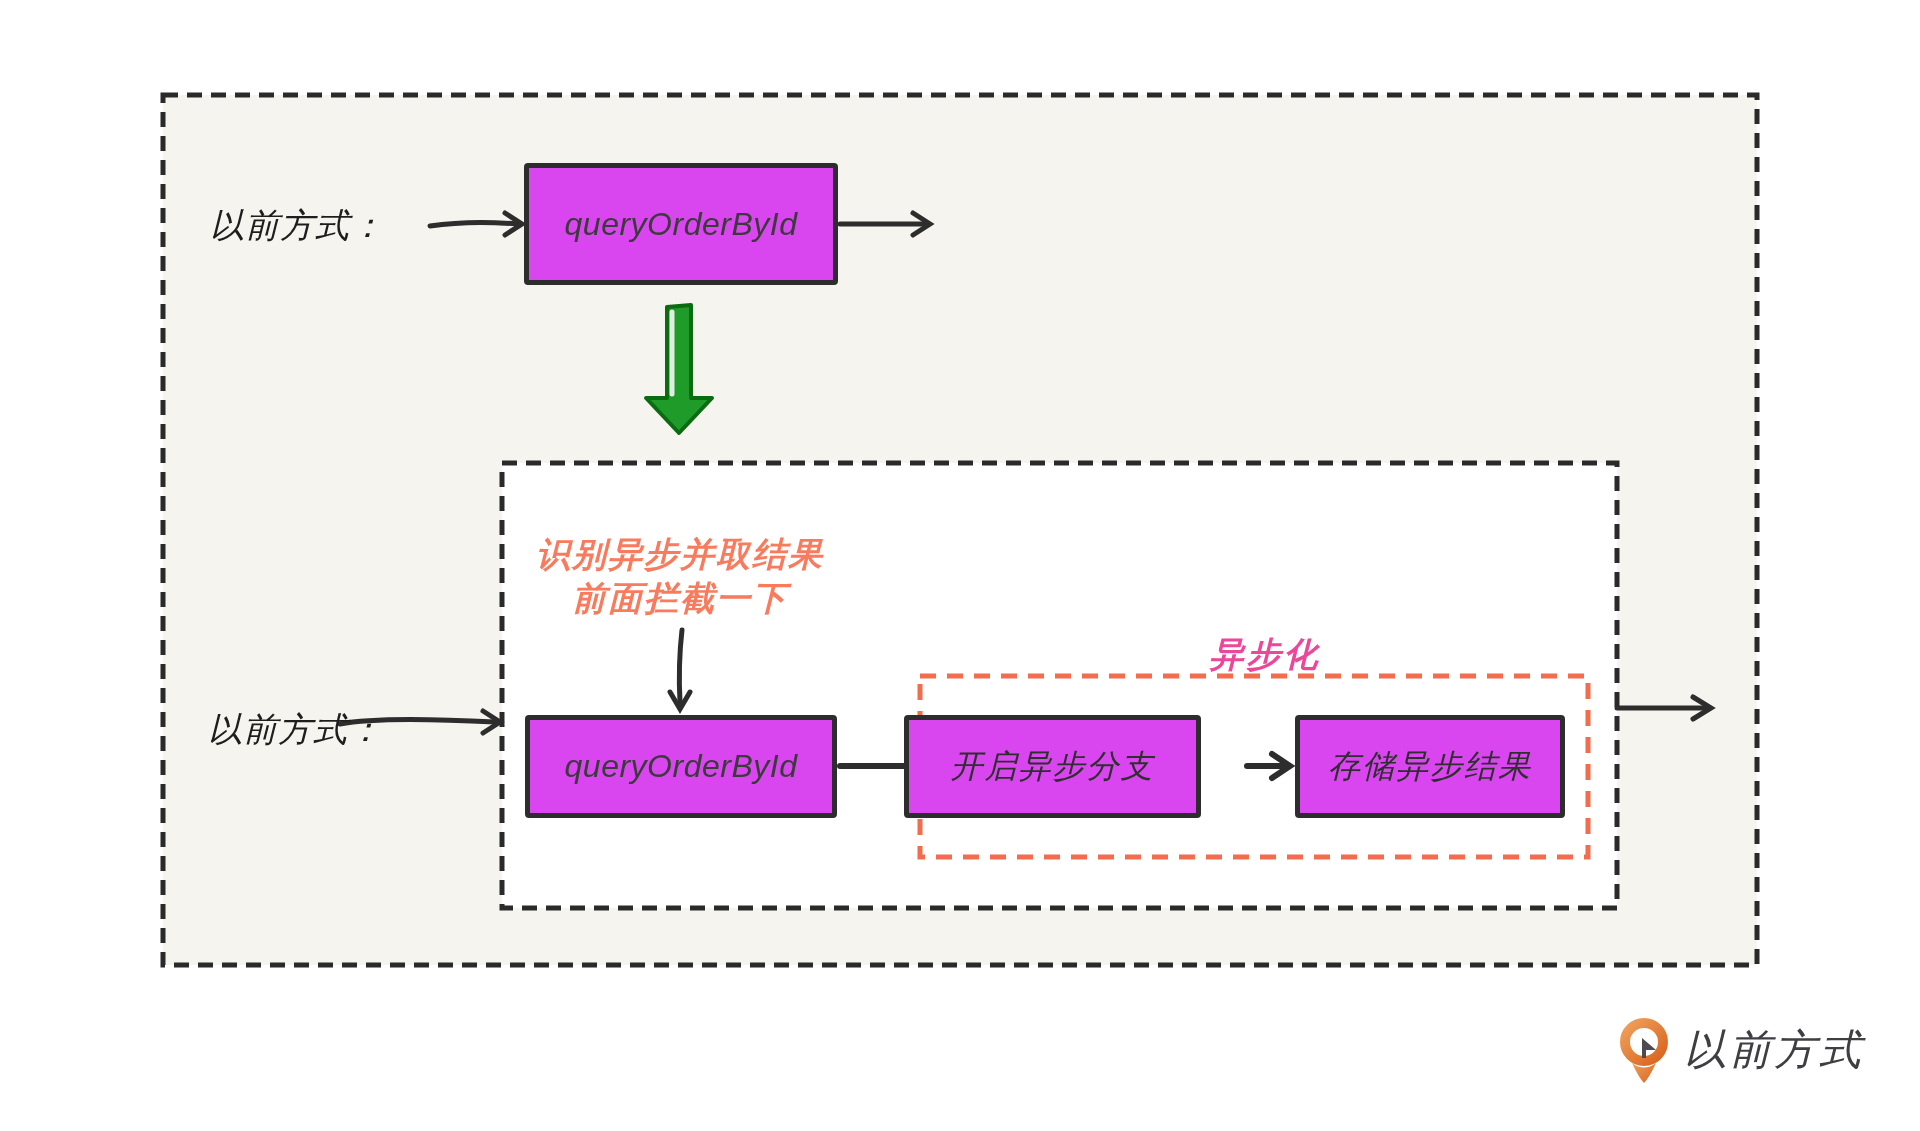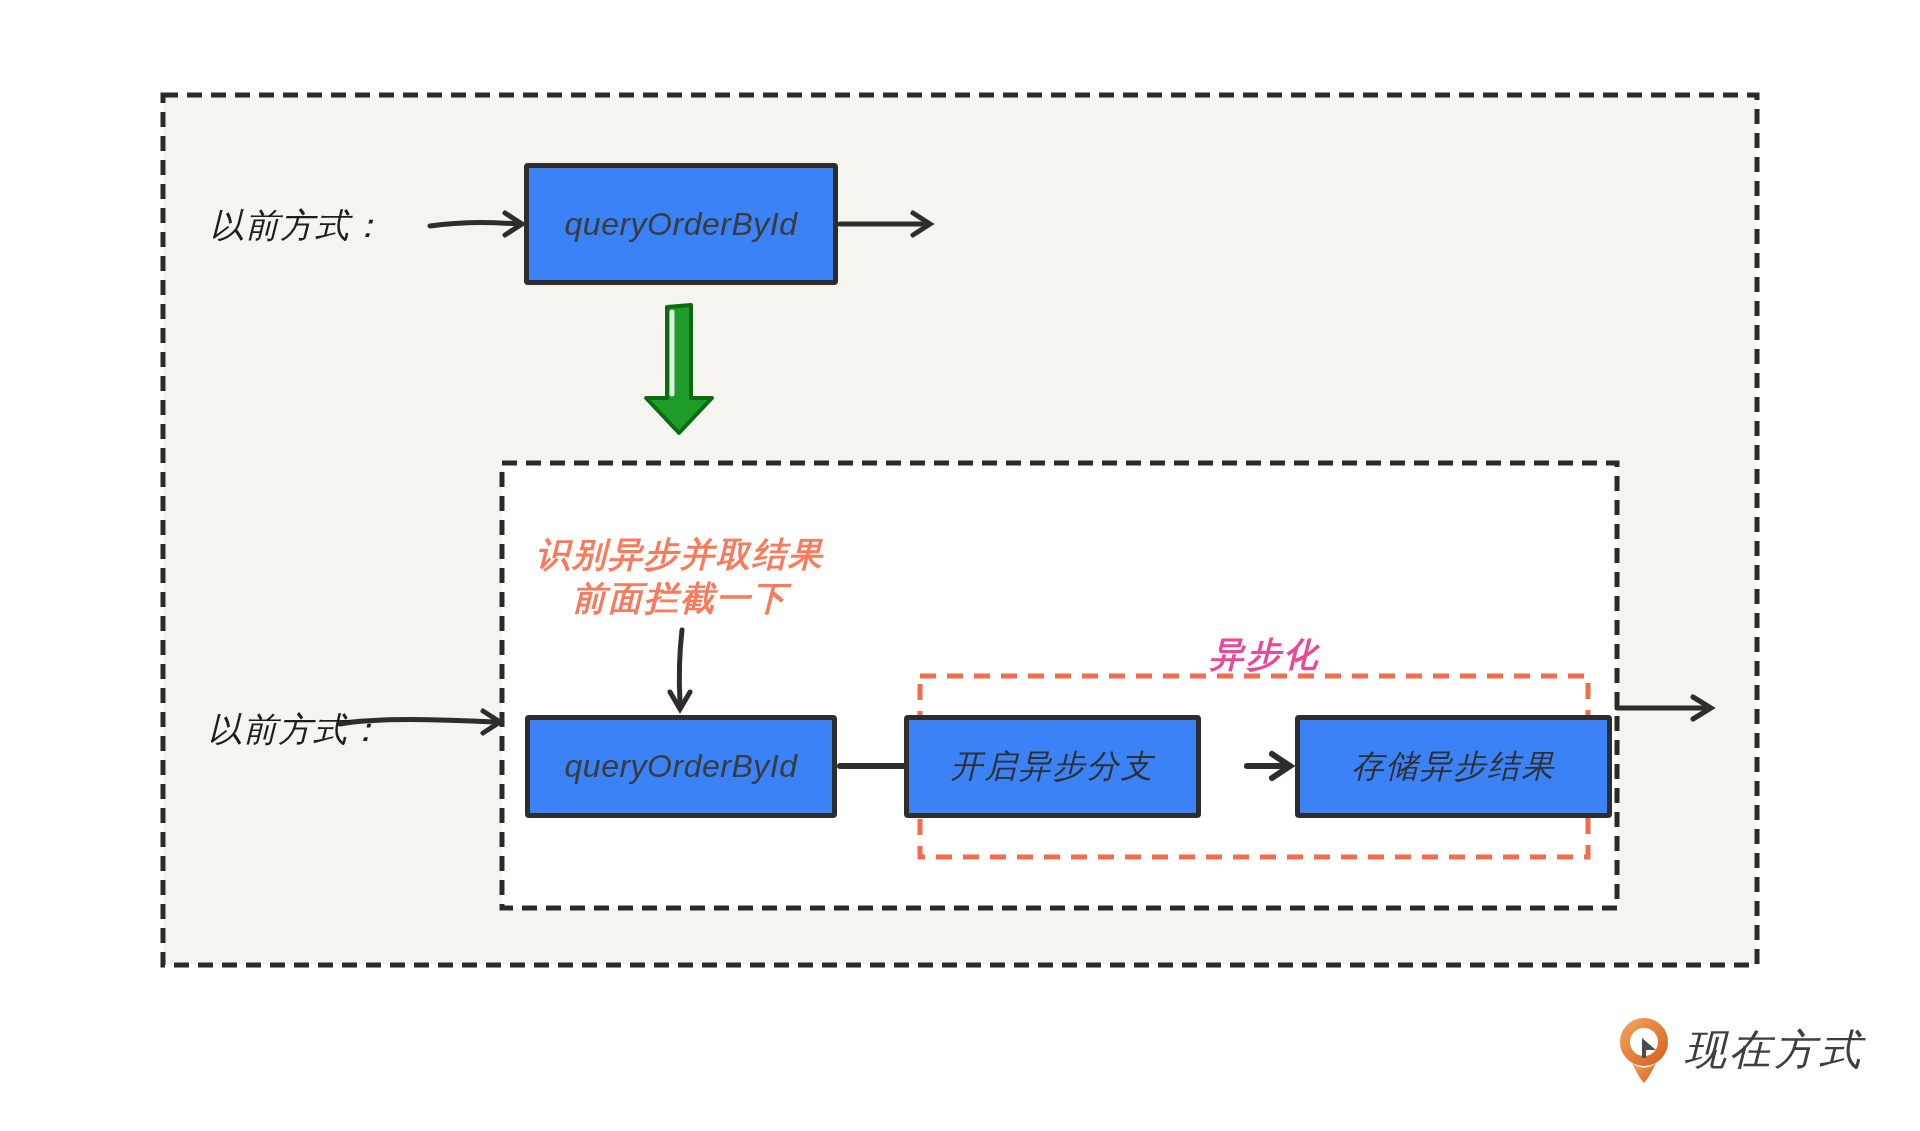--- a/index.html
+++ b/index.html
@@ -8,21 +8,21 @@
     background:#ffffff;
     font-family:"Liberation Sans","DejaVu Sans",sans-serif;
     font-style:italic;
   }
   .stage svg.layer{position:absolute;left:0;top:0;}
   .abs{position:absolute;}
   .side-label{
     font-size:34px;color:#1e1e1e;letter-spacing:1px;white-space:nowrap;
   }
   .node-box{
-    position:absolute;background:#3b82f6;border:5px solid #2d2d2d;border-radius:4px;
+    position:absolute;background:#d946ef;border:5px solid #2d2d2d;border-radius:4px;
     display:flex;align-items:center;justify-content:center;box-sizing:border-box;
   }
   .node-box .code-label{font-size:32px;color:#3b3b3b;letter-spacing:0.5px;}
   .node-box .cn-label{font-size:32px;color:#2f2f2f;letter-spacing:2px;}
   .red-note{
     text-align:center;font-size:34px;font-weight:bold;color:#f87b5e;
     line-height:44px;letter-spacing:2px;white-space:nowrap;
   }
   .async-label{
     text-align:center;font-size:34px;font-weight:bold;color:#ec4899;letter-spacing:3px;white-space:nowrap;
@@ -114,22 +114,22 @@
   <div class="node-box" style="left:525px;top:715px;width:312px;height:103px;">
     <span class="code-label">queryOrderById</span>
   </div>
 
   <div class="abs async-label" style="left:1180px;top:632px;width:170px;">异步化</div>
 
   <div class="node-box" style="left:904px;top:715px;width:297px;height:103px;justify-content:center;">
     <span class="cn-label">开启异步分支</span>
   </div>
 
-  <div class="node-box" style="left:1295px;top:715px;width:317px;height:103px;">
+  <div class="node-box" style="left:1295px;top:715px;width:270px;height:103px;">
     <span class="cn-label">存储异步结果</span>
   </div>
 
   <div class="abs brand" style="left:1618px;top:1012px;">
     <div style="width:52px;height:76px;"></div>
-    <div class="brand-text">现在方式</div>
+    <div class="brand-text">以前方式</div>
   </div>
 
 </div>
 
 </body></html>

